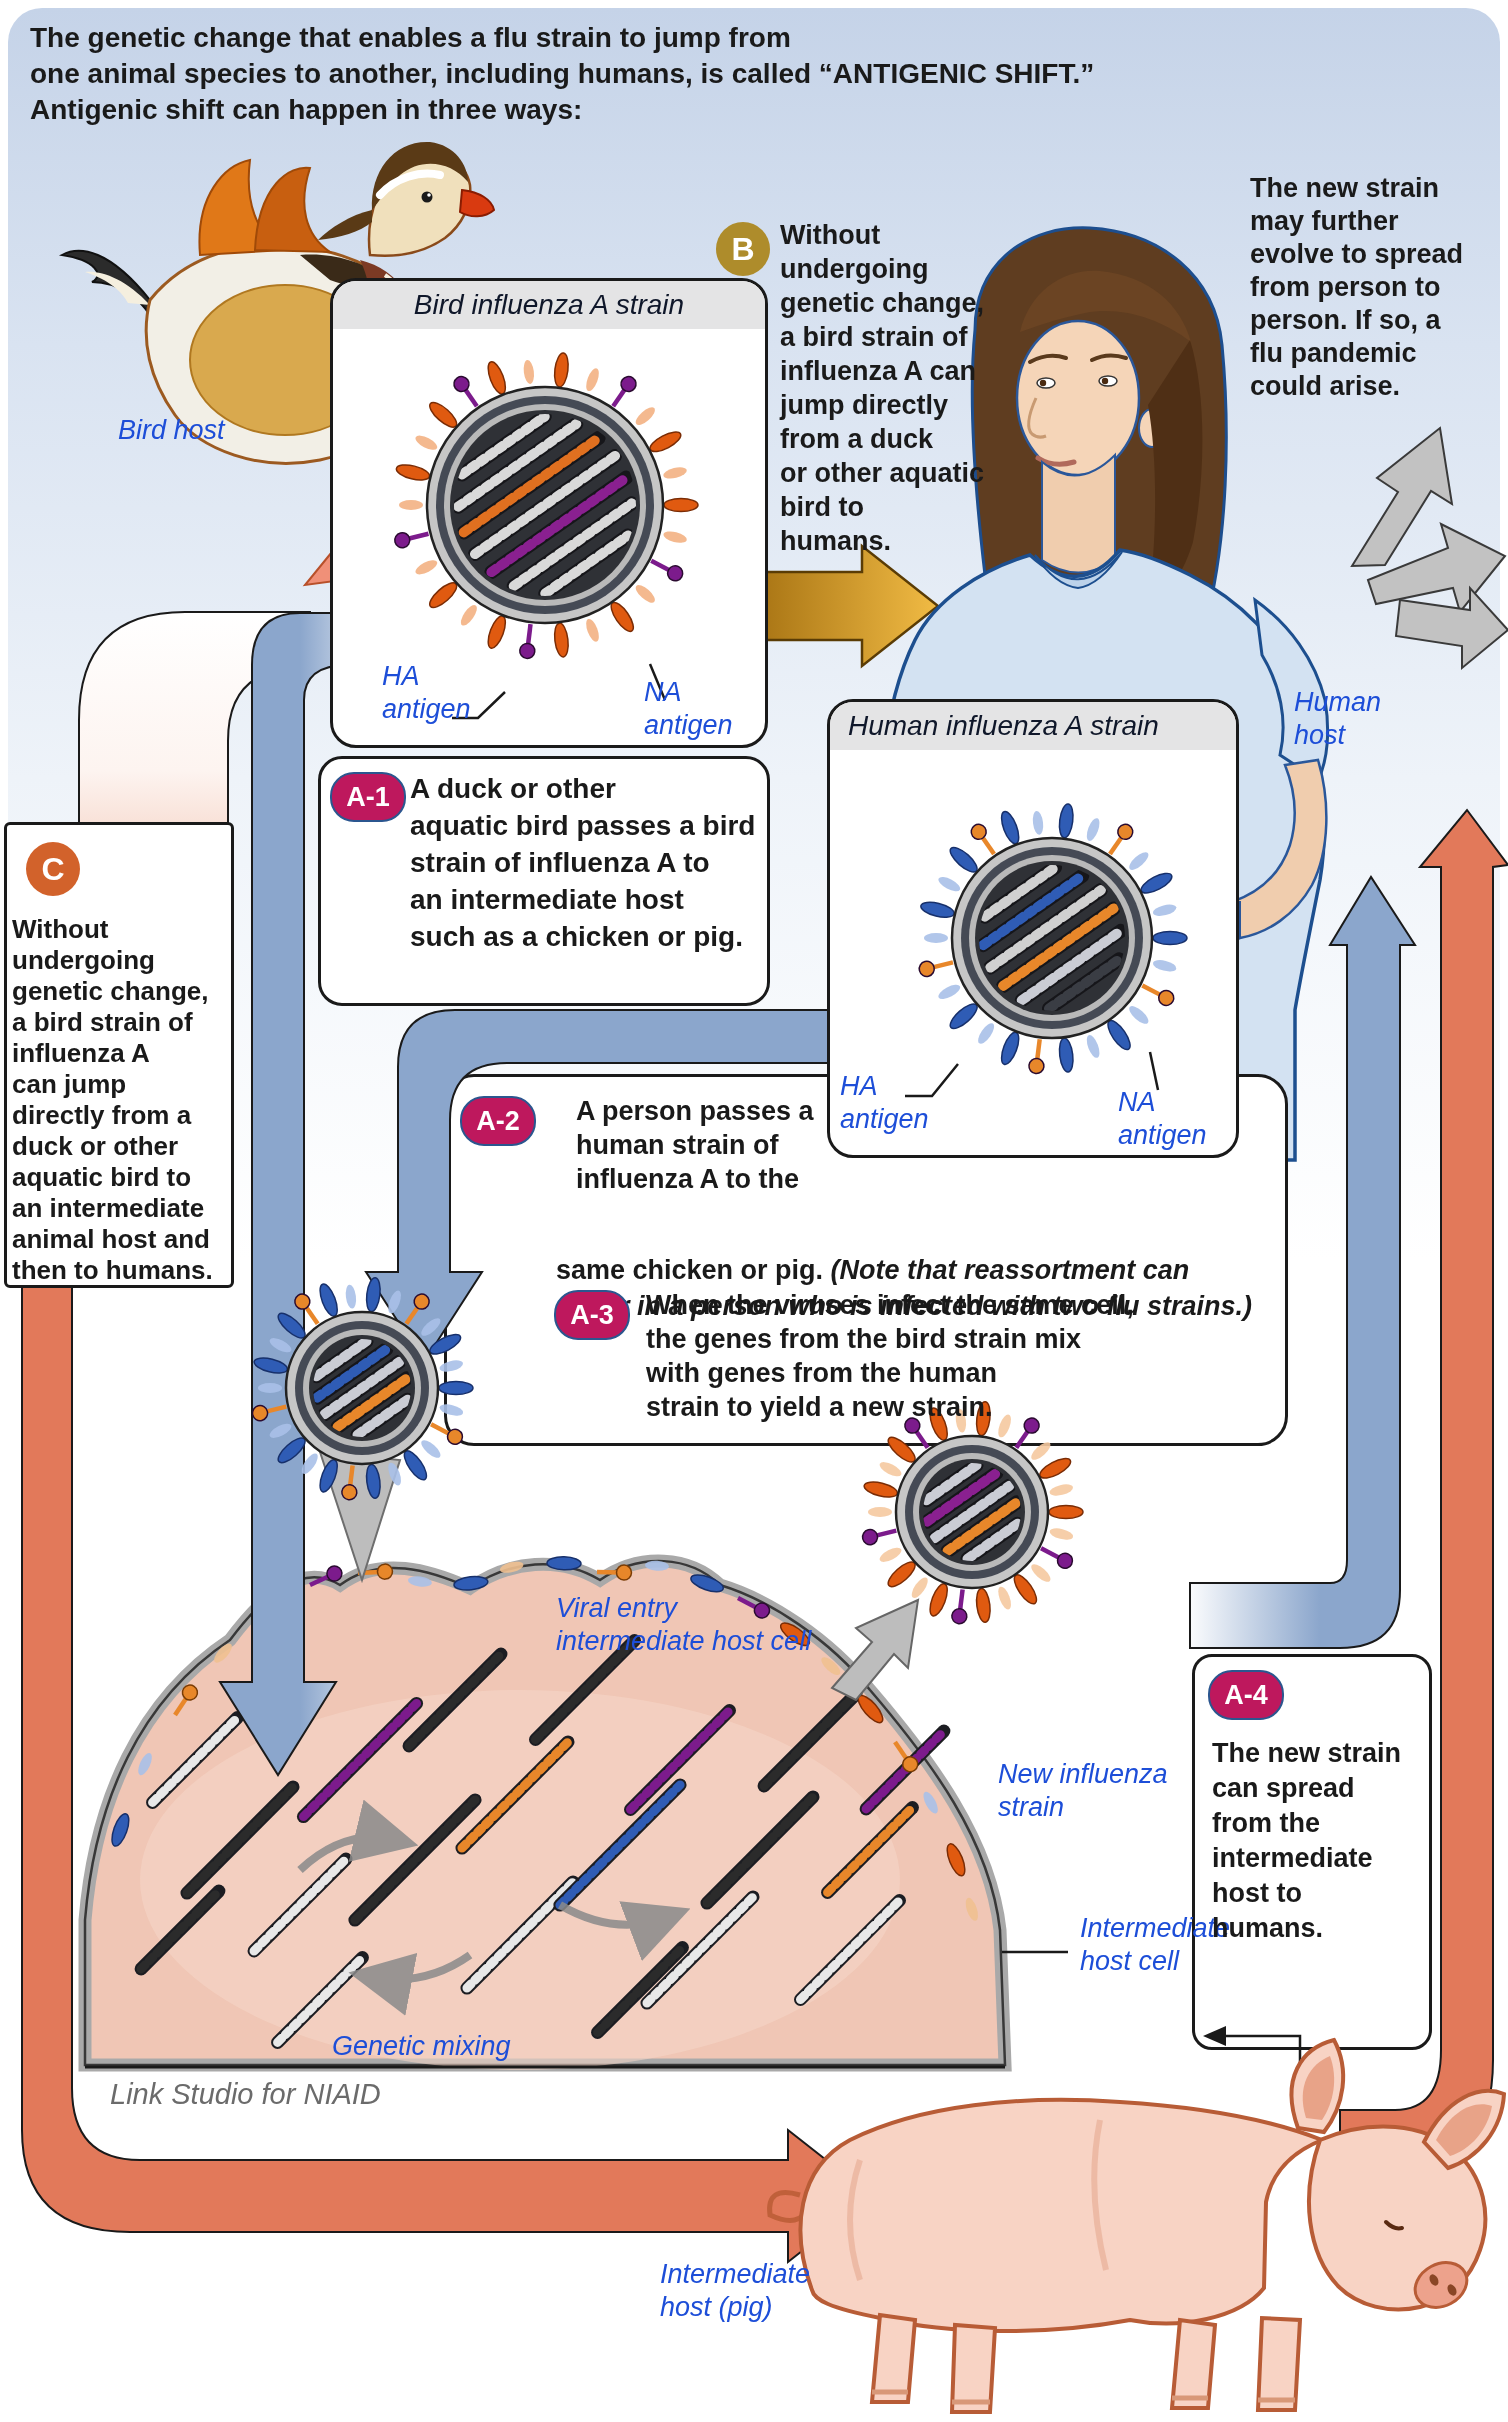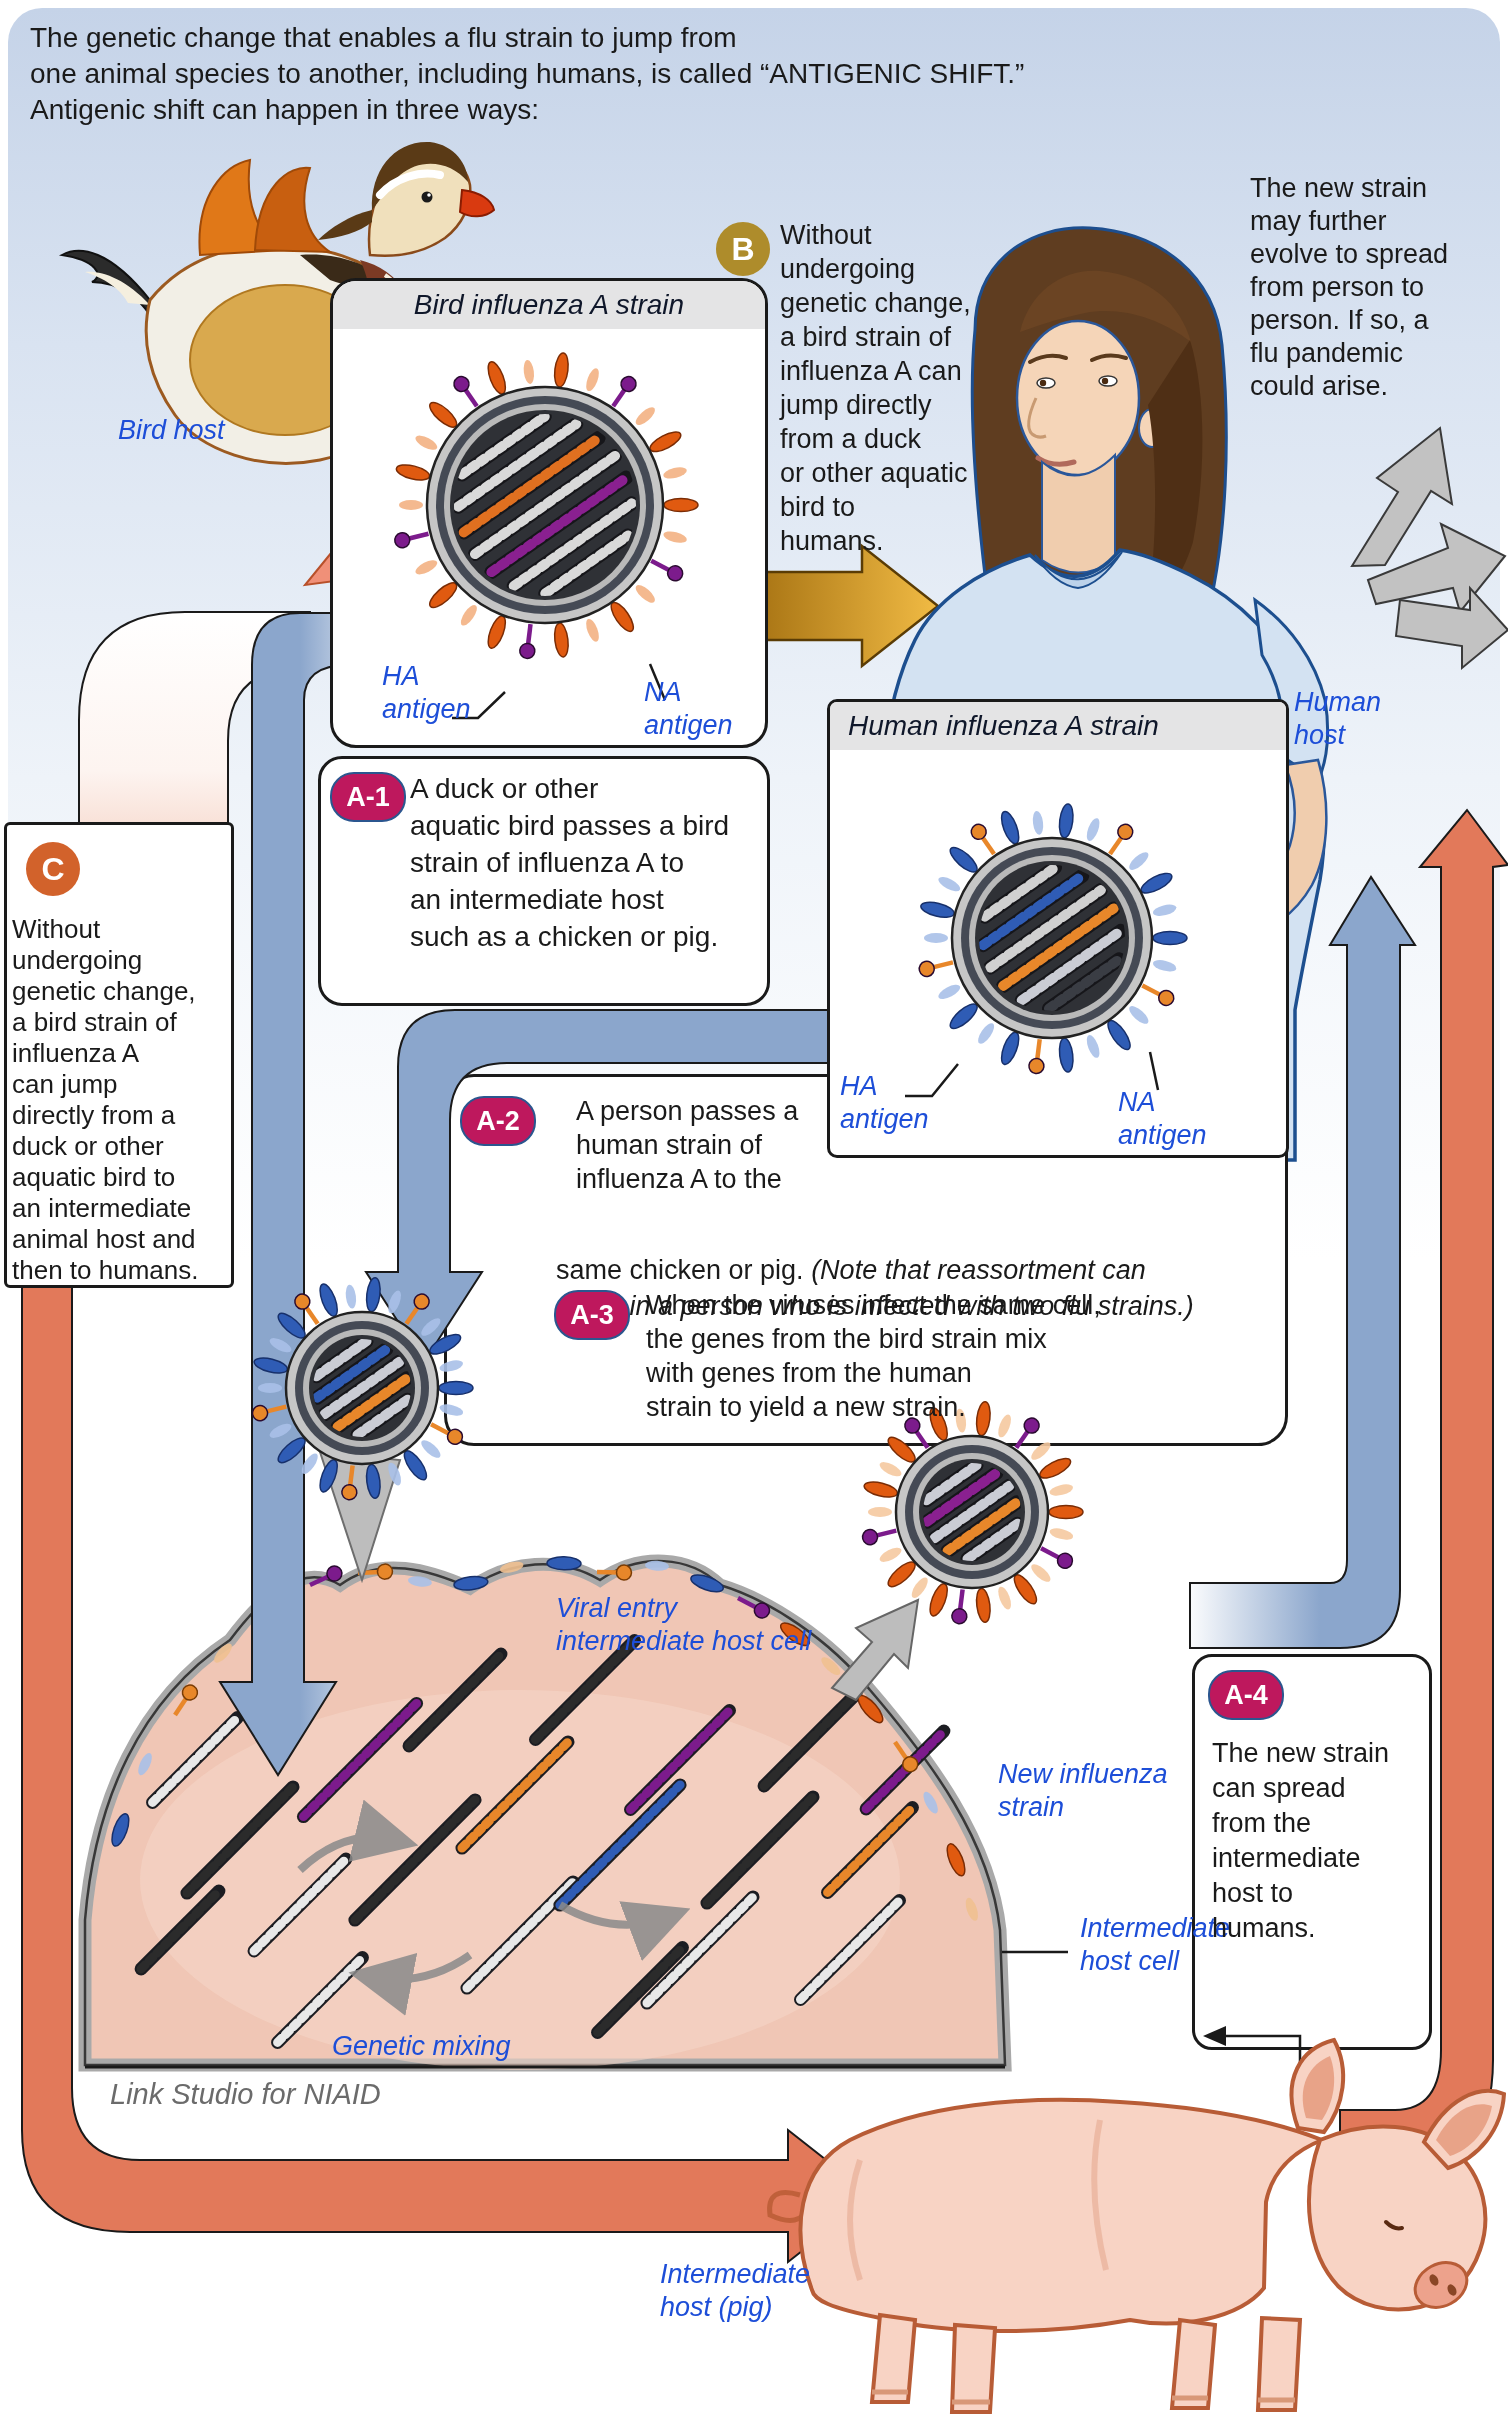--- a/index.html
+++ b/index.html
@@ -5,21 +5,21 @@
   html,body{margin:0;padding:0;background:#fff;}
   .canvas{position:relative;width:1508px;height:2422px;overflow:hidden;
           font-family:"Liberation Sans","DejaVu Sans",sans-serif;background:#fff;}
   .bg{position:absolute;left:8px;top:8px;width:1492px;height:2406px;border-radius:34px;
       background:linear-gradient(180deg,#c5d3e8 0%,#d9e3f1 14%,#eef3f9 32%,#ffffff 52%,#ffffff 100%);}
   .layer{position:absolute;inset:0;}
   svg.art{position:absolute;inset:0;pointer-events:none;}
   .panel{position:absolute;background:#fff;border:3px solid #1a1a1a;box-sizing:border-box;}
   .hdr{position:absolute;left:0;right:0;top:0;height:48px;background:#e4e4e5;
        display:flex;align-items:center;font-style:italic;font-size:28px;color:#0f172a;}
-  .txt{position:absolute;font-weight:normal;font-size:27px;line-height:35px;color:#1a1a1a;white-space:pre-line;}
+  .txt{position:absolute;font-weight:bold;font-size:27px;line-height:35px;color:#1a1a1a;white-space:pre-line;}
   .lbl{position:absolute;font-style:italic;font-size:27px;line-height:33px;color:#1d4ed8;white-space:pre-line;}
   .badge{position:absolute;display:flex;align-items:center;justify-content:center;
          color:#fff;font-weight:bold;}
   .badge.circle{width:54px;height:54px;border-radius:50%;font-size:32px;}
   .badge.pill{width:72px;height:46px;border-radius:24px;background:#be185d;border:2px solid #2b568f;font-size:27px;}
   .it{font-style:italic;}
 </style>
 </head>
 <body>
 
@@ -246,21 +246,21 @@
         <span>Bird influenza A strain</span>
       </div>
     </div>
 
     <div class="panel" style="left:318px;top:756px;width:452px;height:250px;border-radius:24px;"></div>
 
     <div class="panel" style="left:4px;top:822px;width:230px;height:466px;border-radius:6px;"></div>
 
     <div class="panel" style="left:444px;top:1074px;width:844px;height:372px;border-radius:30px;"></div>
 
-    <div class="panel" style="left:827px;top:699px;width:462px;height:459px;border-radius:10px;overflow:hidden;">
+    <div class="panel" style="left:827px;top:699px;width:412px;height:459px;border-radius:26px;overflow:hidden;">
       <div class="hdr" style="padding-left:18px;">
         <span>Human influenza A strain</span>
       </div>
     </div>
 
     <div class="panel" style="left:1192px;top:1654px;width:240px;height:396px;border-radius:20px;"></div>
   </div>
 
   <svg class="art" width="1508" height="2422" viewBox="0 0 1508 2422">
 

